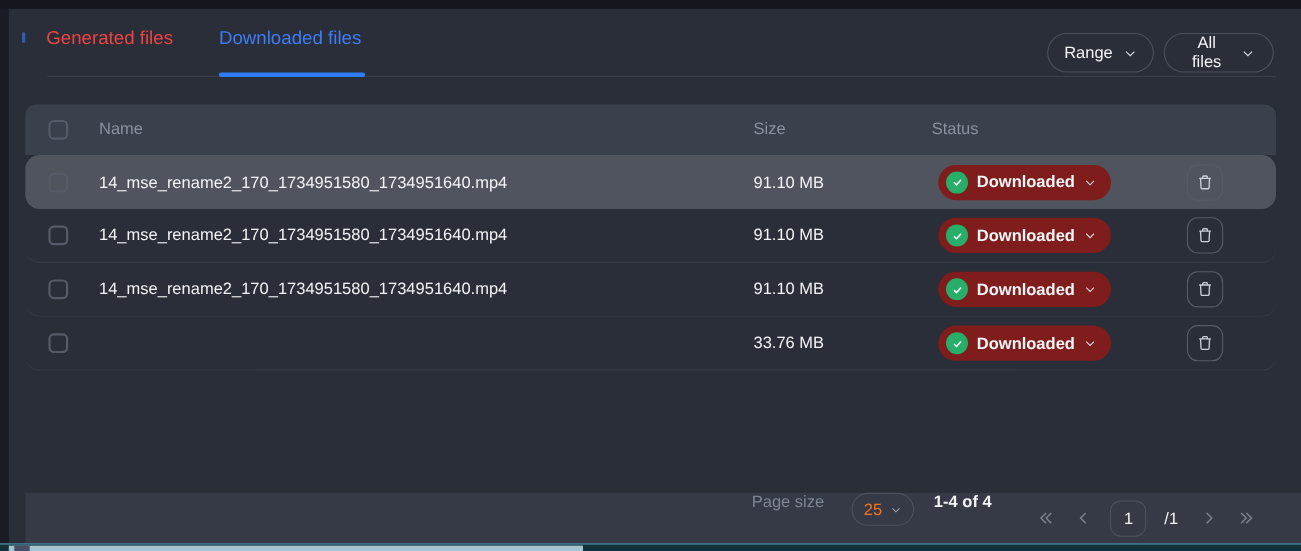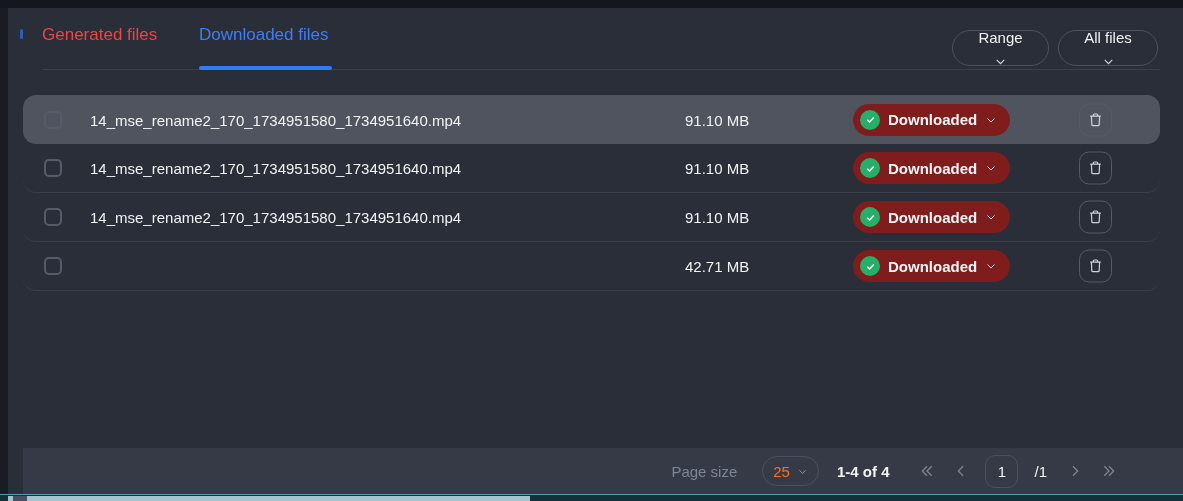--- a/index.html
+++ b/index.html
@@ -19,21 +19,21 @@
   .tab-generated{left:42px;color:#ef4444;}
   .tab-downloaded{left:199px;color:#3e7df7;text-align:center;}
   .tabs-line{position:absolute;left:43px;top:69px;width:1117px;height:1px;background:#3a3f4b;}
   .tab-underline{position:absolute;left:199px;top:66px;width:133px;height:4px;border-radius:3px;background:#2e7cf6;}
 
   
   .pill-btn{
     position:absolute;top:30px;height:36px;border-radius:18px;
     background:transparent;border:1px solid #4b515e;color:#f2f3f5;
     font-family:inherit;font-size:15px;display:flex;align-items:center;justify-content:center;
-    gap:9px;cursor:pointer;padding:0 16px;box-sizing:border-box;flex-direction:column;
+    gap:9px;cursor:pointer;padding:0 16px;box-sizing:border-box;
   }
   .range-btn{left:952px;width:97px;}
   .allfiles-btn{left:1058px;width:100px;}
   .chev{width:13px;height:13px;stroke:#d6d9de;stroke-width:2;fill:none;flex:0 0 auto;}
 
   
   .table{position:absolute;left:23px;top:95px;width:1137px;}
   .thead{
     position:relative;height:46px;background:#3b404d;border-radius:10px 10px 0 0;
   }
@@ -67,30 +67,30 @@
   .trash-btn{
     position:absolute;left:1056px;top:50%;transform:translateY(-50%);
     width:33px;height:33px;border-radius:10px;border:1px solid #565b68;
     background:transparent;cursor:pointer;display:flex;align-items:center;justify-content:center;padding:0;
   }
   .trash-btn svg{width:17px;height:17px;stroke:#cdd1d8;stroke-width:1.7;fill:none;}
 
   
   .footer{
     position:absolute;left:23px;top:448px;width:1160px;height:46px;background:#363a46;
-    display:flex;align-items:center;justify-content:flex-end;gap:0;padding-right:64px;box-sizing:border-box;
+    display:flex;justify-content:flex-end;gap:0;padding-right:40px;box-sizing:border-box;
   }
   .pg-label{color:#7e8594;font-size:15px;margin-right:25px;}
   .pg-size{
     height:30px;min-width:55px;border:1px solid #4b515e;border-radius:15px;background:transparent;
     color:#f97316;font-family:inherit;font-size:15px;display:flex;align-items:center;justify-content:center;
     gap:7px;cursor:pointer;padding:0 10px;box-sizing:border-box;margin-right:18px;
   }
   .pg-size .chev{width:11px;height:11px;stroke:#9aa0ab;}
-  .pg-range{font-size:15px;font-weight:600;color:#f2f3f5;margin-right:28px;}
+  .pg-range{font-size:15px;font-weight:600;color:#f2f3f5;margin-right:40px;}
   .pg-nav{display:flex;align-items:center;gap:14px;}
   .nav-btn{background:transparent;border:none;padding:2px;cursor:pointer;display:flex;align-items:center;}
   .nav-btn svg{width:16px;height:16px;stroke:#7d8390;stroke-width:2;fill:none;}
   .pg-current{
     width:33px;height:33px;border:1px solid #4b515e;border-radius:10px;
     display:flex;align-items:center;justify-content:center;font-size:15px;color:#f2f3f5;
     box-sizing:border-box;cursor:pointer;
   }
   .pg-total{font-size:15px;color:#f2f3f5;margin-left:2px;margin-right:4px;}
 
@@ -120,20 +120,26 @@
       </svg>
   </button>
   <button class="pill-btn allfiles-btn">
     <span>All files</span>
     <svg class="chev" viewBox="0 0 24 24">
         <polyline points="5 9 12 16 19 9"></polyline>
       </svg>
   </button>
 
   <div class="table">
+    <div class="thead">
+      <span class="cb"></span>
+      <span class="hcell h-name">Name</span>
+      <span class="hcell h-size">Size</span>
+      <span class="hcell h-status">Status</span>
+    </div>
     <div id="tbody">
     <div class="trow hl">
       <span class="cb"></span>
       <span class="cell c-name">14_mse_rename2_170_1734951580_1734951640.mp4</span>
       <span class="cell c-size">91.10 MB</span>
       <span class="cell c-status">
         <span class="badge">
           <span class="check-circle">
             <svg viewBox="0 0 24 24">
                   <polyline points="5 12.5 10 17.5 19 7.5"></polyline>
@@ -201,21 +207,21 @@
         <svg viewBox="0 0 24 24">
           <path d="M4.5 6.5h15"></path>
           <path d="M9 6.5V4.8a1.3 1.3 0 0 1 1.3-1.3h3.4A1.3 1.3 0 0 1 15 4.8v1.7"></path>
           <path d="M6.2 6.5l.6 12a1.5 1.5 0 0 0 1.5 1.4h7.4a1.5 1.5 0 0 0 1.5-1.4l.6-12"></path>
         </svg>
       </button>
     </div>
 
     <div class="trow sep">
       <span class="cb"></span>
-      <span class="cell c-size">42.71 MB</span>
+      <span class="cell c-size">33.76 MB</span>
       <span class="cell c-status">
         <span class="badge">
           <span class="check-circle">
             <svg viewBox="0 0 24 24">
                   <polyline points="5 12.5 10 17.5 19 7.5"></polyline>
                 </svg>
           </span>
           <span class="badge-label">Downloaded</span>
           <svg class="chev" viewBox="0 0 24 24">
                 <polyline points="5 9 12 16 19 9"></polyline>

